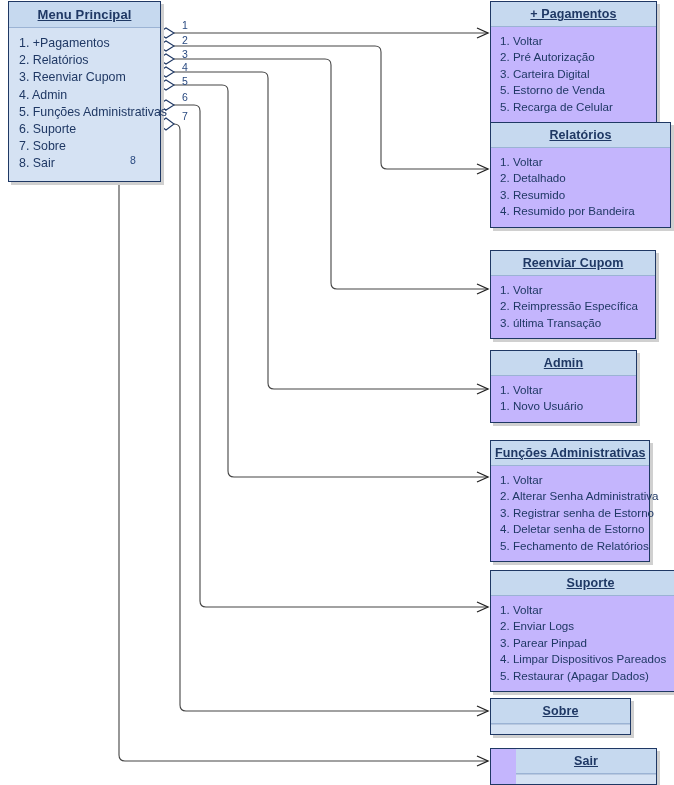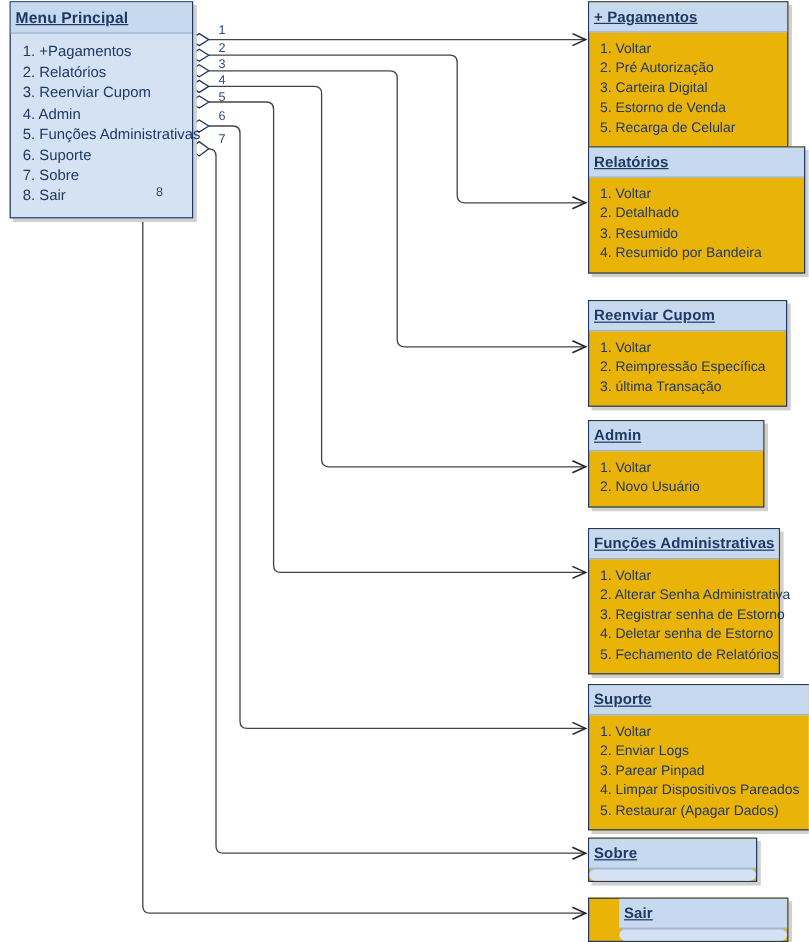--- a/index.html
+++ b/index.html
@@ -9,42 +9,41 @@
     color:#1f3864;
   }
   #canvas{position:absolute;left:0;top:0;width:674px;height:785px;}
   svg.edges{position:absolute;left:0;top:0;width:674px;height:785px;pointer-events:none;}
 
   
   .node{
     position:absolute;
     box-sizing:border-box;
     border:1px solid #1f3864;
-    background:#eab308;
+    background:#c4b5fd;
     box-shadow:3px 3px 0 0 #d0d0d0;
     z-index:3;
   }
   .node .hdr{
-    text-align:left;
+    text-align:center;
     font-size:12.5px;
     font-weight:bold;
     color:#1f3864;
     padding:5px 4px 5px 4px;
     background:#c6d9ef;
     border-bottom:1px solid #9bb3d4;
     letter-spacing:.1px;
     white-space:nowrap;
   }
   .node .hdr span{text-decoration:underline;}
   .node .body{
     padding:6px 4px 7px 9px;
     font-size:11.6px;
     line-height:16.4px;
     color:#1f3864;
-    border-radius:19px;
   }
   .node .body .row{white-space:nowrap;}
   .node.empty .body{padding:0;height:9px;background:#d5e2f3;border-top:1px solid #b9c9e0;}
 
   .node.main{background:#d5e2f3;}
   .node.main .hdr{font-size:13px;}
   .node.main .body{font-size:12.4px;line-height:17.2px;padding:7px 4px 8px 10px;}
 
   
   .elabel{
@@ -158,21 +157,21 @@
       <div class="row">3. última Transação</div>
     </div>
   </div>
 
   <div class="node" style="left:490px;top:350px;width:147px;">
     <div class="hdr">
       <span>Admin</span>
     </div>
     <div class="body">
       <div class="row">1. Voltar</div>
-      <div class="row">2. Novo Usuário</div>
+      <div class="row">1. Novo Usuário</div>
     </div>
   </div>
 
   <div class="node" style="left:490px;top:440px;width:160px;">
     <div class="hdr">
       <span>Funções Administrativas</span>
     </div>
     <div class="body">
       <div class="row">1. Voltar</div>
       <div class="row">2. Alterar Senha Administrativa</div>

